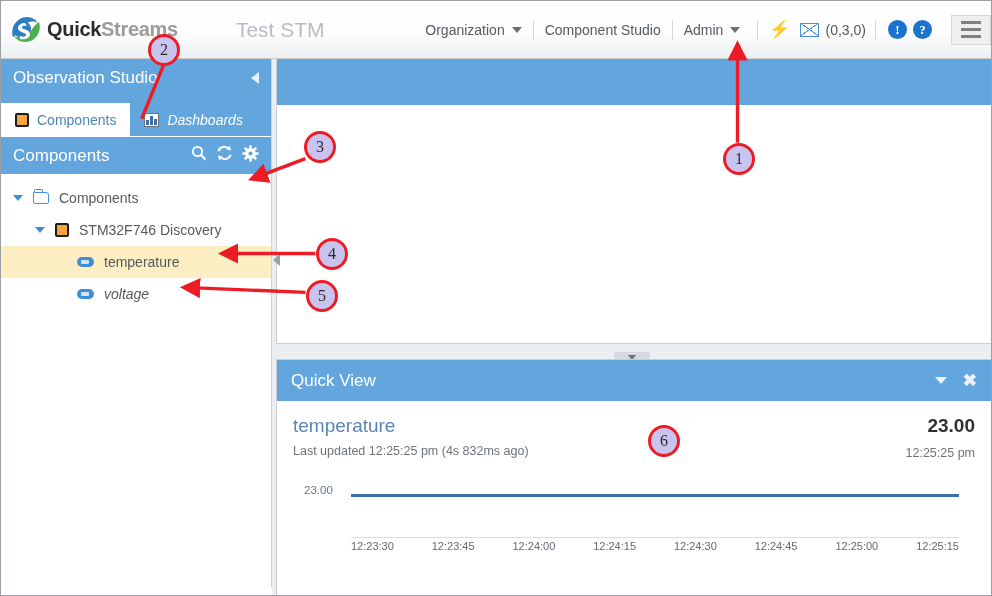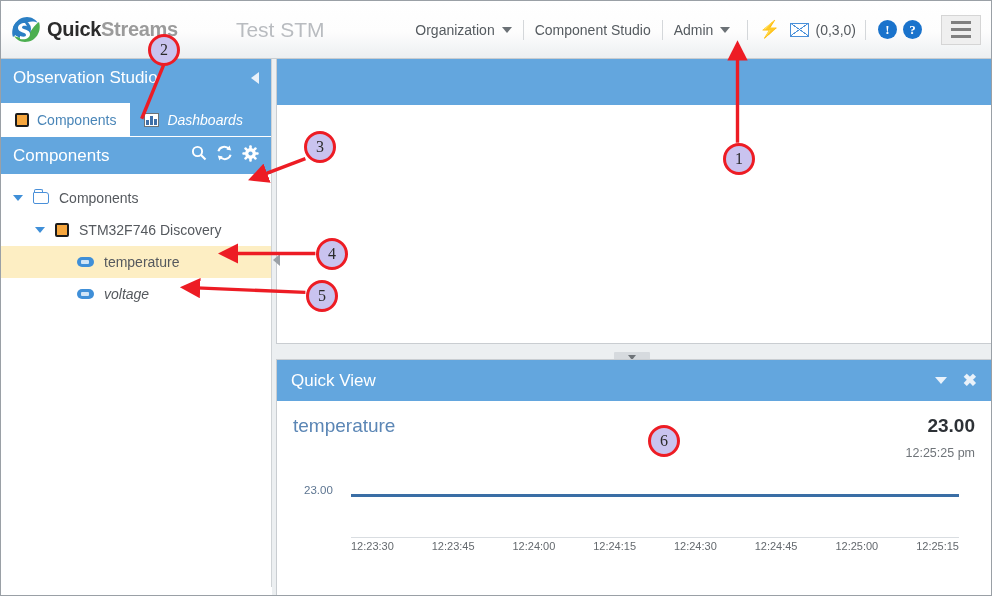--- a/index.html
+++ b/index.html
@@ -26,21 +26,21 @@
   }
   .logo-wrap { display: flex; align-items: center; padding-left: 8px; }
   .logo-mark { width: 34px; height: 34px; position: relative; }
   .logo-text { font-size: 20px; font-weight: bold; color: #2b2b2b; letter-spacing: -0.3px; margin-left: 4px;}
   .logo-text .sub { color: #9b9b9b; font-weight: bold; }
   .app-title {
     font-size: 21px; color: #b9bcc0; margin-left: 58px; white-space: nowrap;
   }
   .navzone {
     margin-left: auto; display: flex; align-items: center; gap: 0px;
-    padding-right: 10px; height: 100%;
+    height: 100%;
   }
   .navitem {
     font-size: 14px; color: #555b60; padding: 0 11px;
     display: flex; align-items: center; gap: 7px; cursor: pointer; white-space: nowrap;
   }
   .caret-dn {
     width: 0; height: 0; border-left: 5px solid transparent;
     border-right: 5px solid transparent; border-top: 6px solid #6b7176;
   }
   .vsep { width: 1px; height: 20px; background: #d4d7da; }
@@ -359,20 +359,21 @@
         <span class="tools">
           <span class="qv-caret"></span>
           <span class="qv-x">✖</span>
         </span>
       </div>
 
       <div class="qv-body">
         <div class="qv-row">
           <div>
             <div class="qv-name">temperature</div>
+            <div class="qv-sub">Last updated 12:25:25 pm (4s 832ms ago)</div>
           </div>
           <div class="qv-right">
             <div class="qv-val">23.00</div>
             <div class="qv-time">12:25:25 pm</div>
           </div>
         </div>
 
         <div class="chart">
           <div class="ylab">23.00</div>
           <div class="plot">

